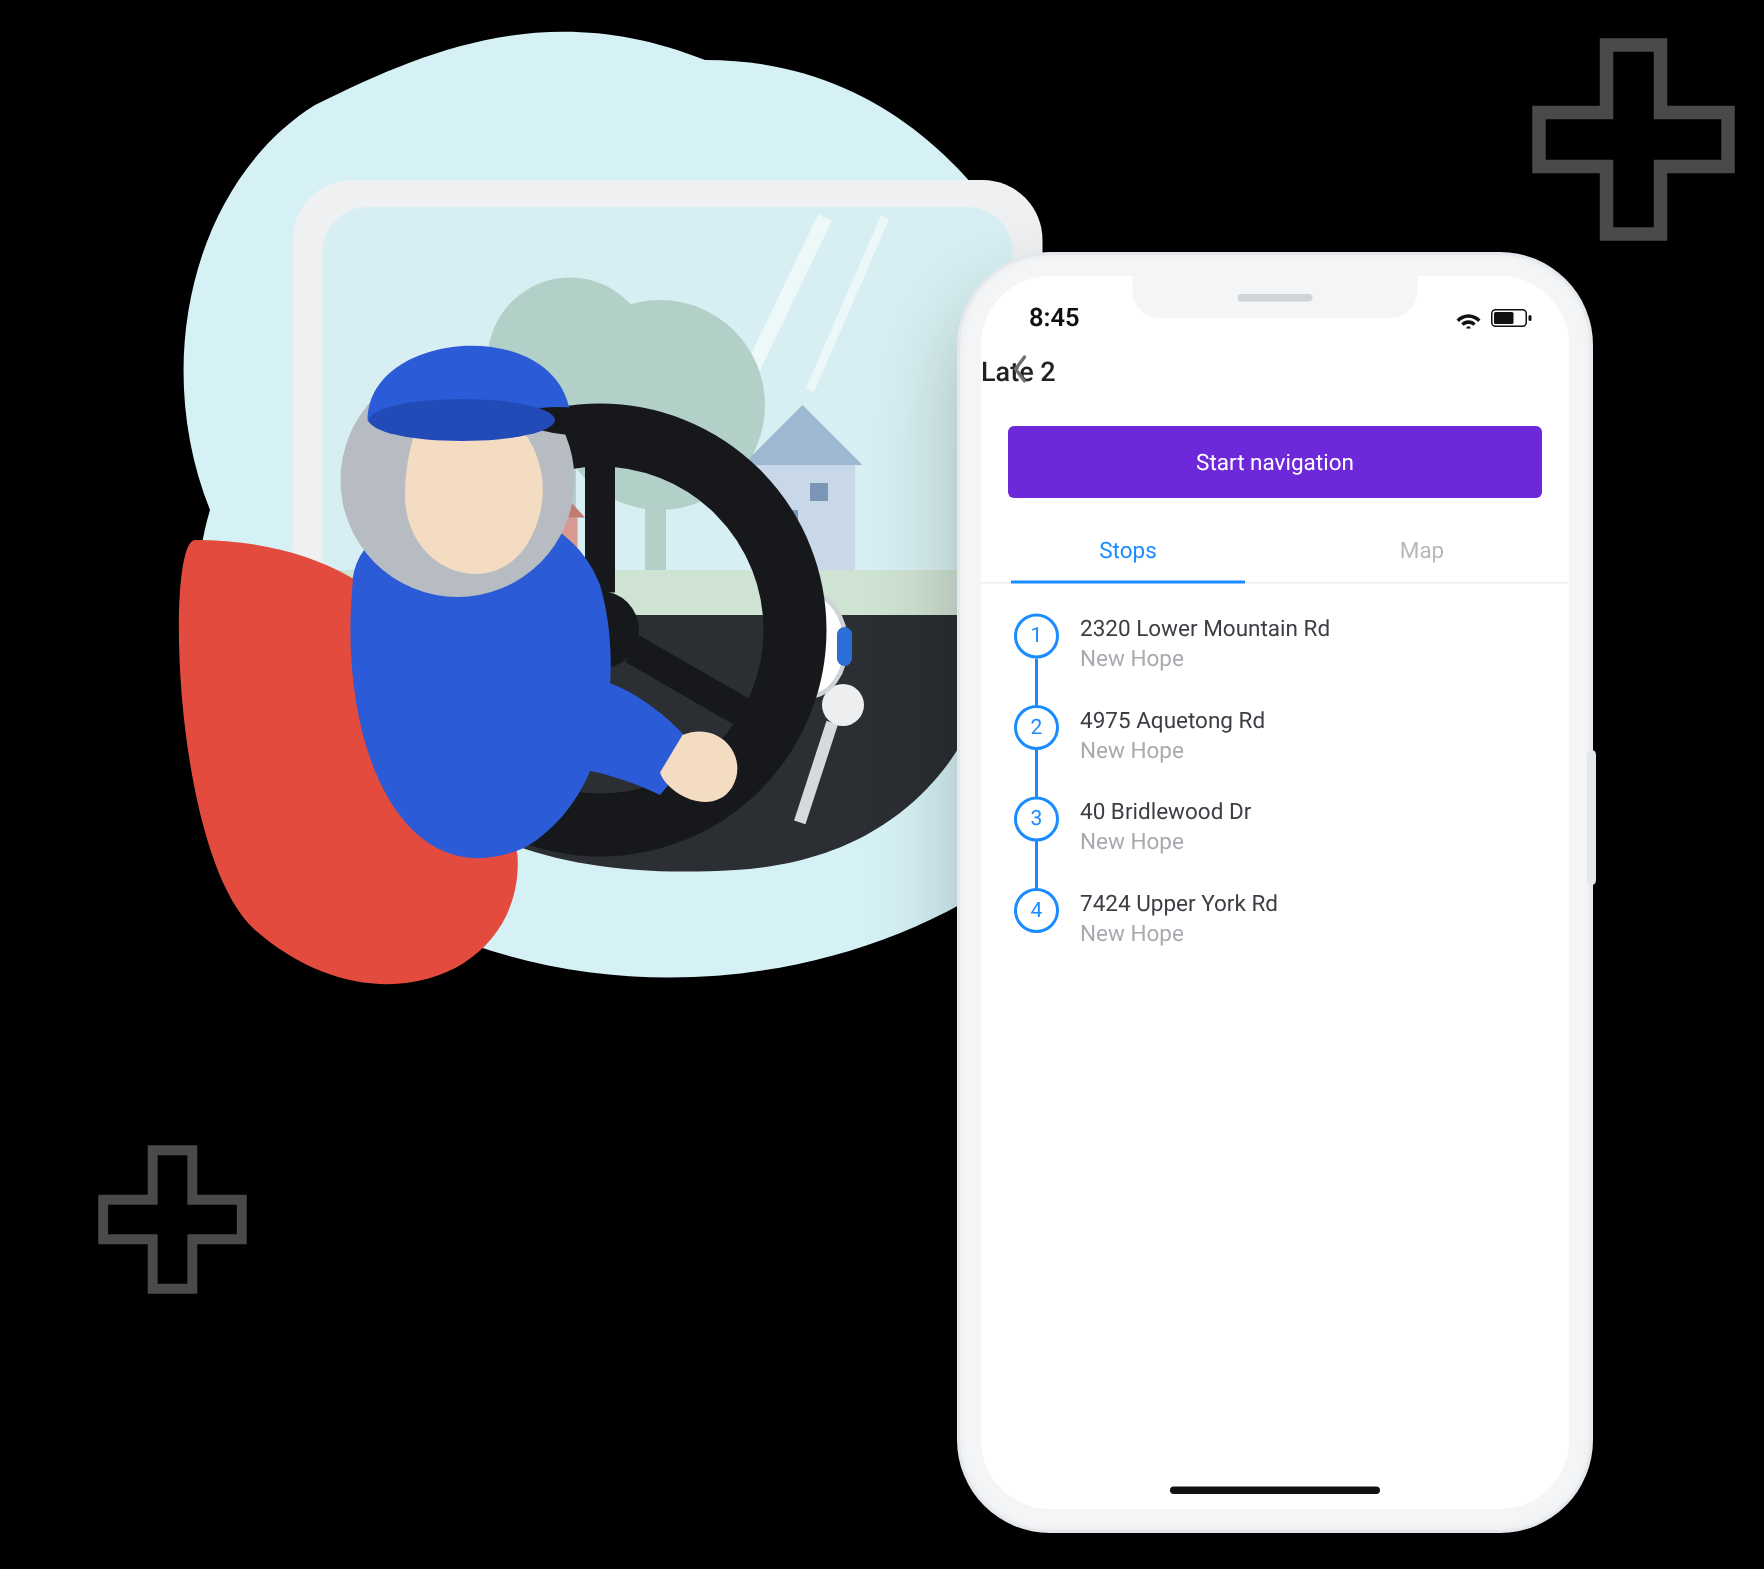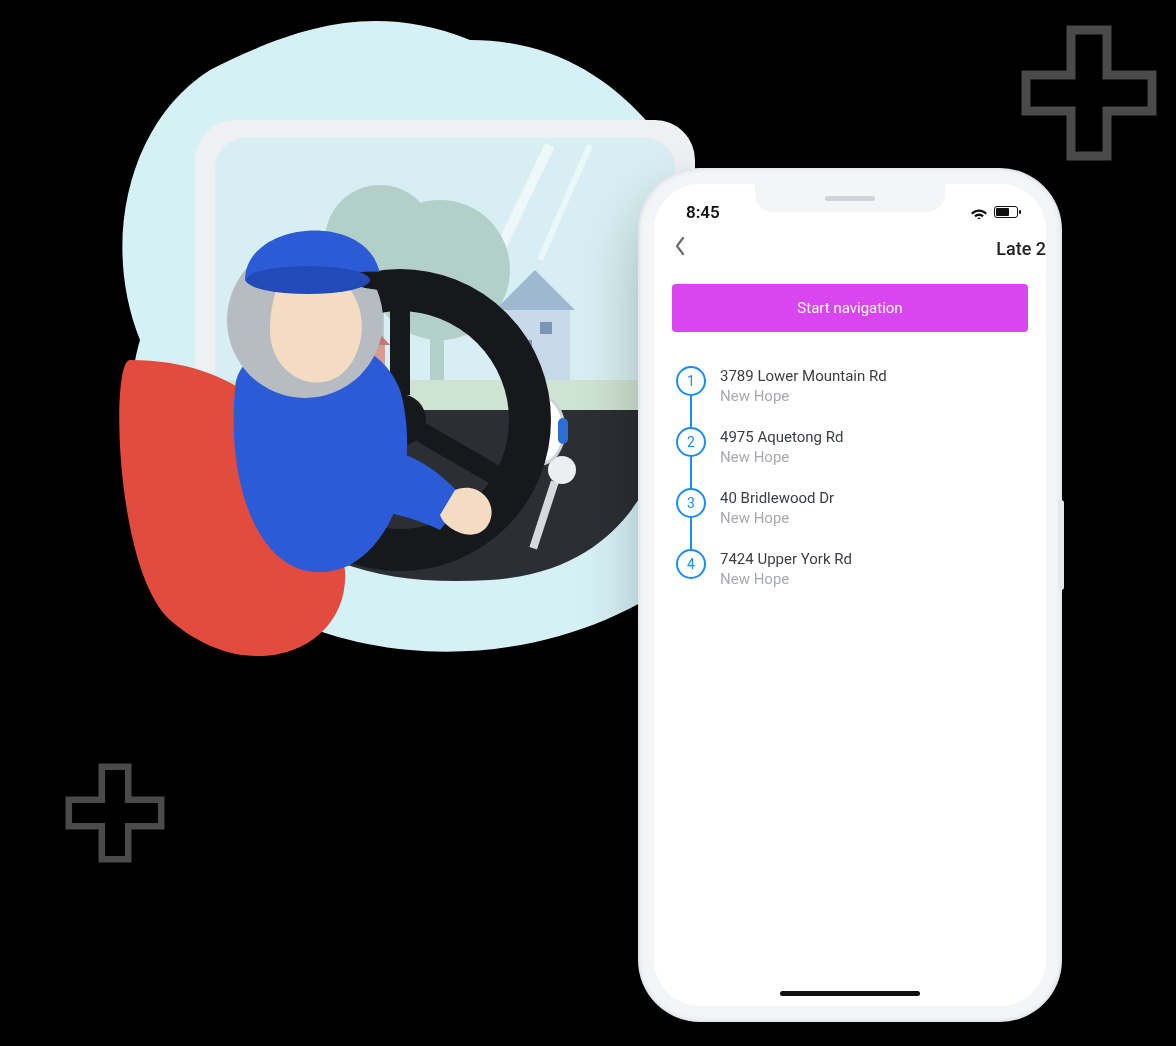--- a/index.html
+++ b/index.html
@@ -88,32 +88,32 @@
     width: 24px; height: 12px; border:1.5px solid #111; border-radius:3px;
     position:relative;
   }
   .battery-icon::after{
     content:""; position:absolute; right:-4px; top:3px; width:2px; height:4px;
     background:#111; border-radius:1px;
   }
   .battery-fill{ position:absolute; left:1px; top:1px; bottom:1px; width:60%; background:#111; border-radius:1px;}
 
   .nav-header {
-    display:flex; align-items:center; justify-content:flex-end;
+    display:flex; align-items:center; justify-content:flex-start;
     position:relative; height:44px;
   }
   .back-chevron {
     position:absolute; left:20px; top:10px;
     width:12px; height:20px; cursor:pointer;
   }
   .nav-title { font-size:18px; font-weight:500; color:#222; }
 
   .start-nav-btn {
     margin: 14px 18px;
-    background: #d946ef;
+    background: #6d28d9;
     color: #fff;
     text-align: center;
     padding: 15px 0;
     border-radius: 4px;
     font-size: 15px;
     cursor: pointer;
   }
 
   .tabs {
     display:flex;
@@ -245,28 +245,32 @@
 
     <div class="nav-header">
       <svg class="back-chevron" viewBox="0 0 12 20">
         <path fill="none" stroke="#6b6e72" stroke-width="2.2" stroke-linecap="round" stroke-linejoin="round" d="M9 2 L3 10 L9 18"></path>
       </svg>
       <div class="nav-title">Late 2</div>
     </div>
 
     <div class="start-nav-btn">Start navigation</div>
 
+    <div class="tabs">
+      <div class="tab active">Stops</div>
+      <div class="tab">Map</div>
+    </div>
 
     <div class="stops-list">
       <div class="stop-connector"></div>
 
       <div class="stop-row">
         <div class="stop-num">1</div>
         <div class="stop-text">
-          <div class="stop-addr">3789 Lower Mountain Rd</div>
+          <div class="stop-addr">2320 Lower Mountain Rd</div>
           <div class="stop-city">New Hope</div>
         </div>
       </div>
 
       <div class="stop-row">
         <div class="stop-num">2</div>
         <div class="stop-text">
           <div class="stop-addr">4975 Aquetong Rd</div>
           <div class="stop-city">New Hope</div>
         </div>

